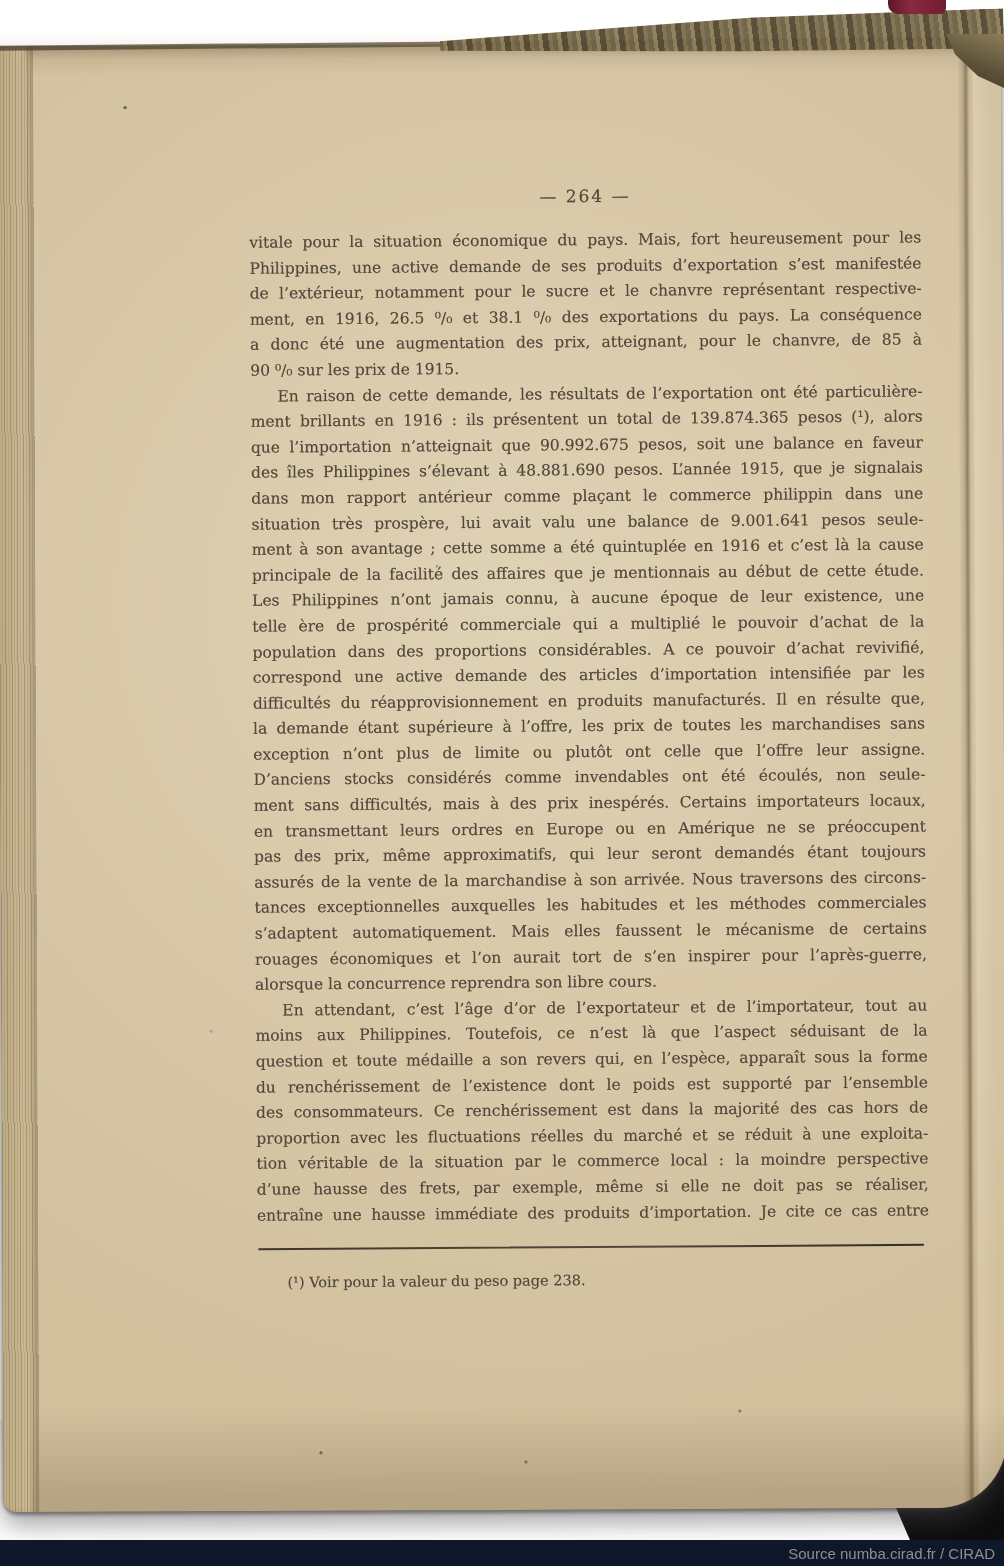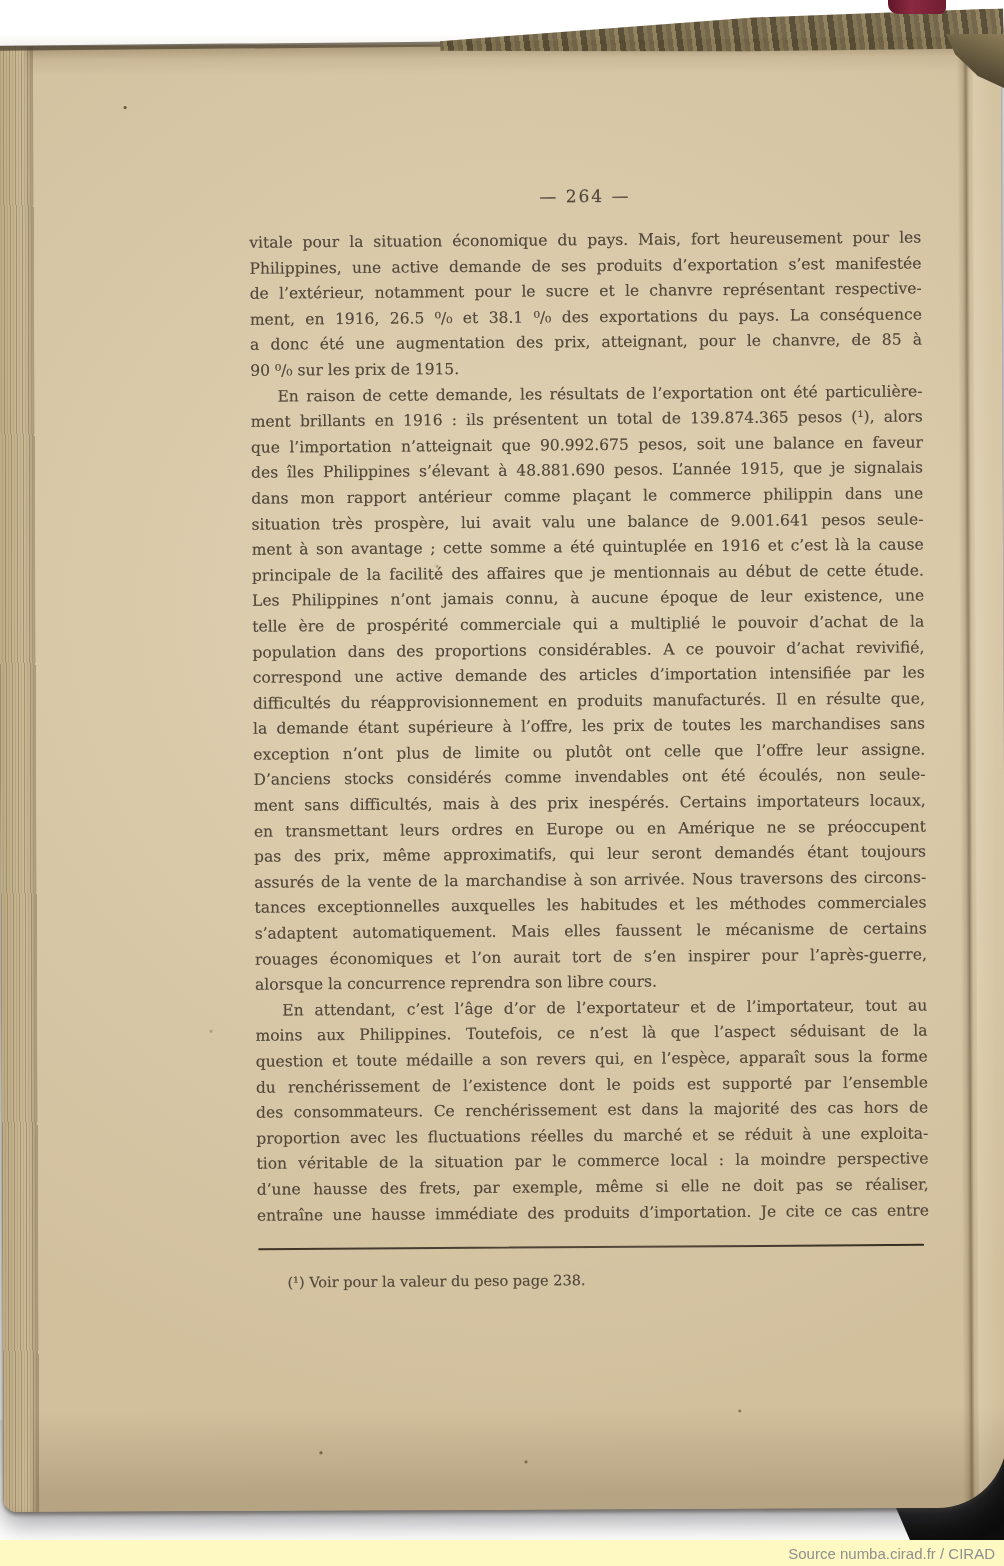--- a/index.html
+++ b/index.html
@@ -84,21 +84,21 @@
   .line.indent{text-indent:27px;}
   .line.para-end{text-align-last:left;}
 
   .footnote-rule{position:absolute;top:1246px;left:254px;width:666px;height:2.4px;
       border-radius:2px;transform:rotate(0.08deg);
       background:linear-gradient(90deg,#3e3529,#55483a 55%,#332c22);}
   .footnote{position:absolute;top:1272px;left:283px;font-size:14.5px;}
 
   
   .source-bar{position:absolute;left:0;bottom:0;width:1004px;height:26px;z-index:9;
-      background:#fef9c3;display:flex;align-items:center;justify-content:flex-end;
+      background:#0f172a;display:flex;align-items:center;justify-content:flex-end;
       padding-right:9px;box-sizing:border-box;
       font-family:"Liberation Sans", sans-serif;font-size:15px;color:#8f8f8f;padding-left:28px;}
 </style>
 </head>
 <body>
 
 <div class="stage">
   <div class="under-page"></div>
   <div class="black-corner"></div>
 

